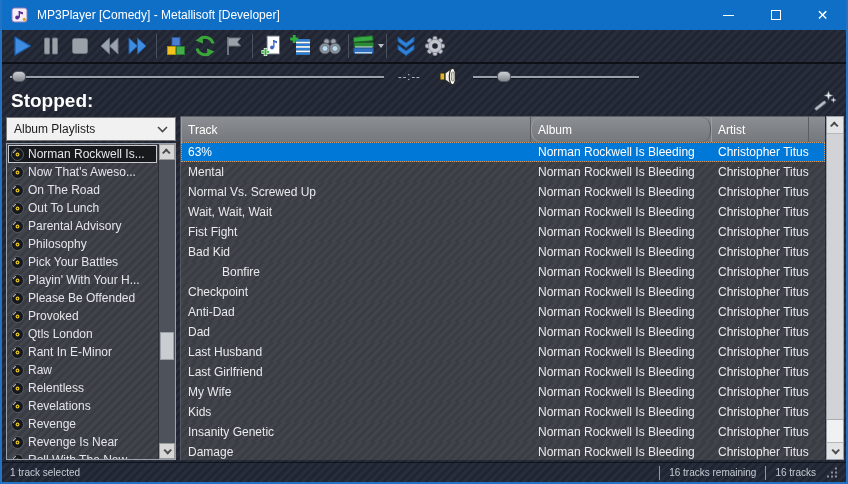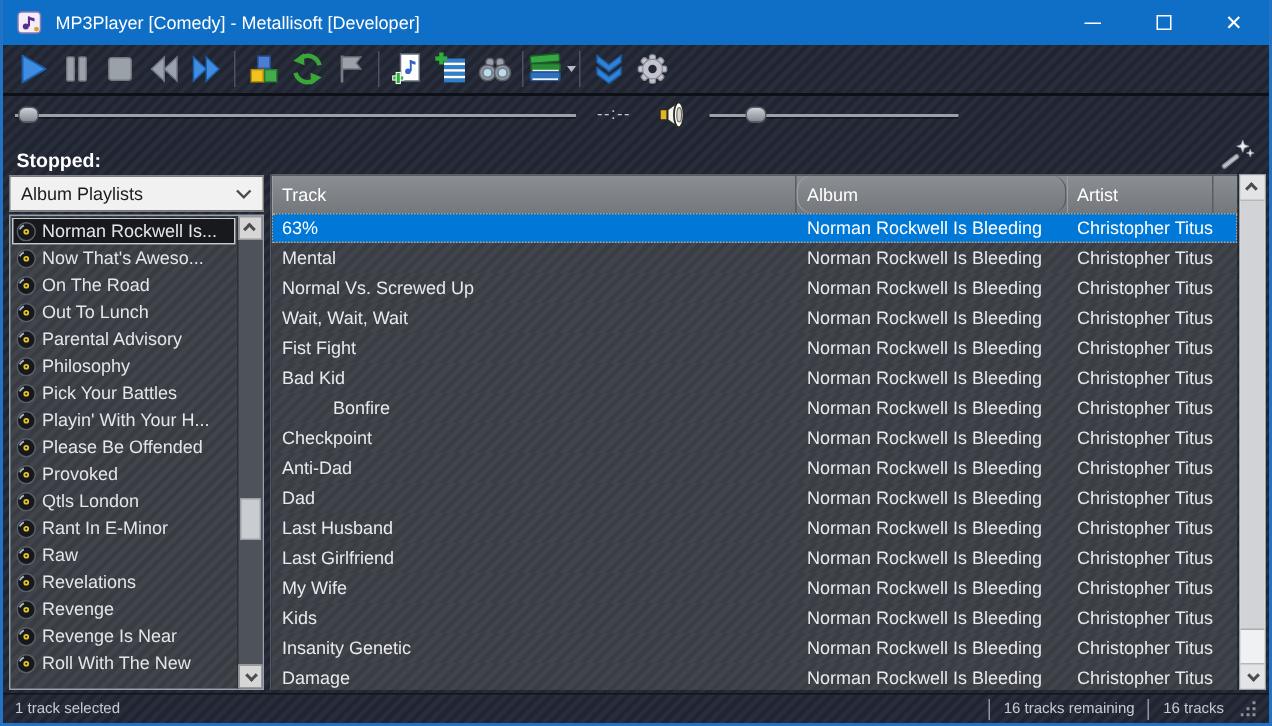--- a/index.html
+++ b/index.html
@@ -27,21 +27,21 @@
   .transport{flex:0 0 24px;display:flex;align-items:center;padding:0 8px}
   .slider{position:relative;height:13px}
   .slider .track{position:absolute;left:0;right:0;top:6px;height:2px;background:#9aa1ab;box-shadow:0 1px 0 rgba(0,0,0,.45)}
   .slider .knob{position:absolute;top:1px;width:14px;height:11px;border-radius:5px;
     background:linear-gradient(180deg,#ced1d6,#82888f);border:1px solid #565c66}
   #seek-slider{width:374px}
   #volume-slider{width:166px;margin-left:10px}
   .time{color:#c2c8d2;font-size:11px;margin-left:14px;letter-spacing:1px}
   .spk{margin-left:16px}
   
-  .nowplaying{flex:0 0 26px;display:flex;align-items:flex-end;padding:0 9px;color:#fff;font-size:13px}
+  .nowplaying{flex:0 0 26px;display:flex;align-items:center;padding:0 9px;color:#fff;font-size:19px}
   .np-status{font-weight:bold;margin-right:13px}
   .np-wand{margin-left:auto;display:flex}
   
   .main{flex:1 1 auto;display:flex;overflow:hidden}
   .sidebar{flex:0 0 176px;padding:3px 2px 2px 4px;display:flex;flex-direction:column}
   .selector{flex:0 0 24px;background:#f1f1f1;border:1px solid #787878;display:flex;align-items:center;
     padding:0 7px;color:#1b1b1b;font-size:12px;margin-bottom:2px}
   .selector .chv{margin-left:auto;display:flex}
   .pl-list{flex:1 1 auto;border:1px solid #9aa1ab;position:relative;overflow:hidden;
     background:repeating-linear-gradient(135deg,#41444b 0 3px,#393c43 3px 6px);padding:1px 18px 0 1px}
@@ -446,20 +446,31 @@
             </div>
             <div class="pl-item">
               <span class="ic rec">
                 <svg width="13" height="13" viewBox="0 0 13 13">
                   <circle cx="6.5" cy="6.5" r="6" fill="#16181c" stroke="#585f68"></circle>
                   <path d="M2.2 4.9 A5 5 0 0 1 4.9 2.2" stroke="#aeb6c2" fill="none" stroke-width="1.2"></path>
                   <circle cx="6.5" cy="6.5" r="1.9" fill="#e4c428"></circle>
                   <circle cx="6.5" cy="6.5" r="0.7" fill="#16181c"></circle>
                 </svg>
               </span>
+              <span>Relentless</span>
+            </div>
+            <div class="pl-item">
+              <span class="ic rec">
+                <svg width="13" height="13" viewBox="0 0 13 13">
+                  <circle cx="6.5" cy="6.5" r="6" fill="#16181c" stroke="#585f68"></circle>
+                  <path d="M2.2 4.9 A5 5 0 0 1 4.9 2.2" stroke="#aeb6c2" fill="none" stroke-width="1.2"></path>
+                  <circle cx="6.5" cy="6.5" r="1.9" fill="#e4c428"></circle>
+                  <circle cx="6.5" cy="6.5" r="0.7" fill="#16181c"></circle>
+                </svg>
+              </span>
               <span>Revelations</span>
             </div>
             <div class="pl-item">
               <span class="ic rec">
                 <svg width="13" height="13" viewBox="0 0 13 13">
                   <circle cx="6.5" cy="6.5" r="6" fill="#16181c" stroke="#585f68"></circle>
                   <path d="M2.2 4.9 A5 5 0 0 1 4.9 2.2" stroke="#aeb6c2" fill="none" stroke-width="1.2"></path>
                   <circle cx="6.5" cy="6.5" r="1.9" fill="#e4c428"></circle>
                   <circle cx="6.5" cy="6.5" r="0.7" fill="#16181c"></circle>
                 </svg>

